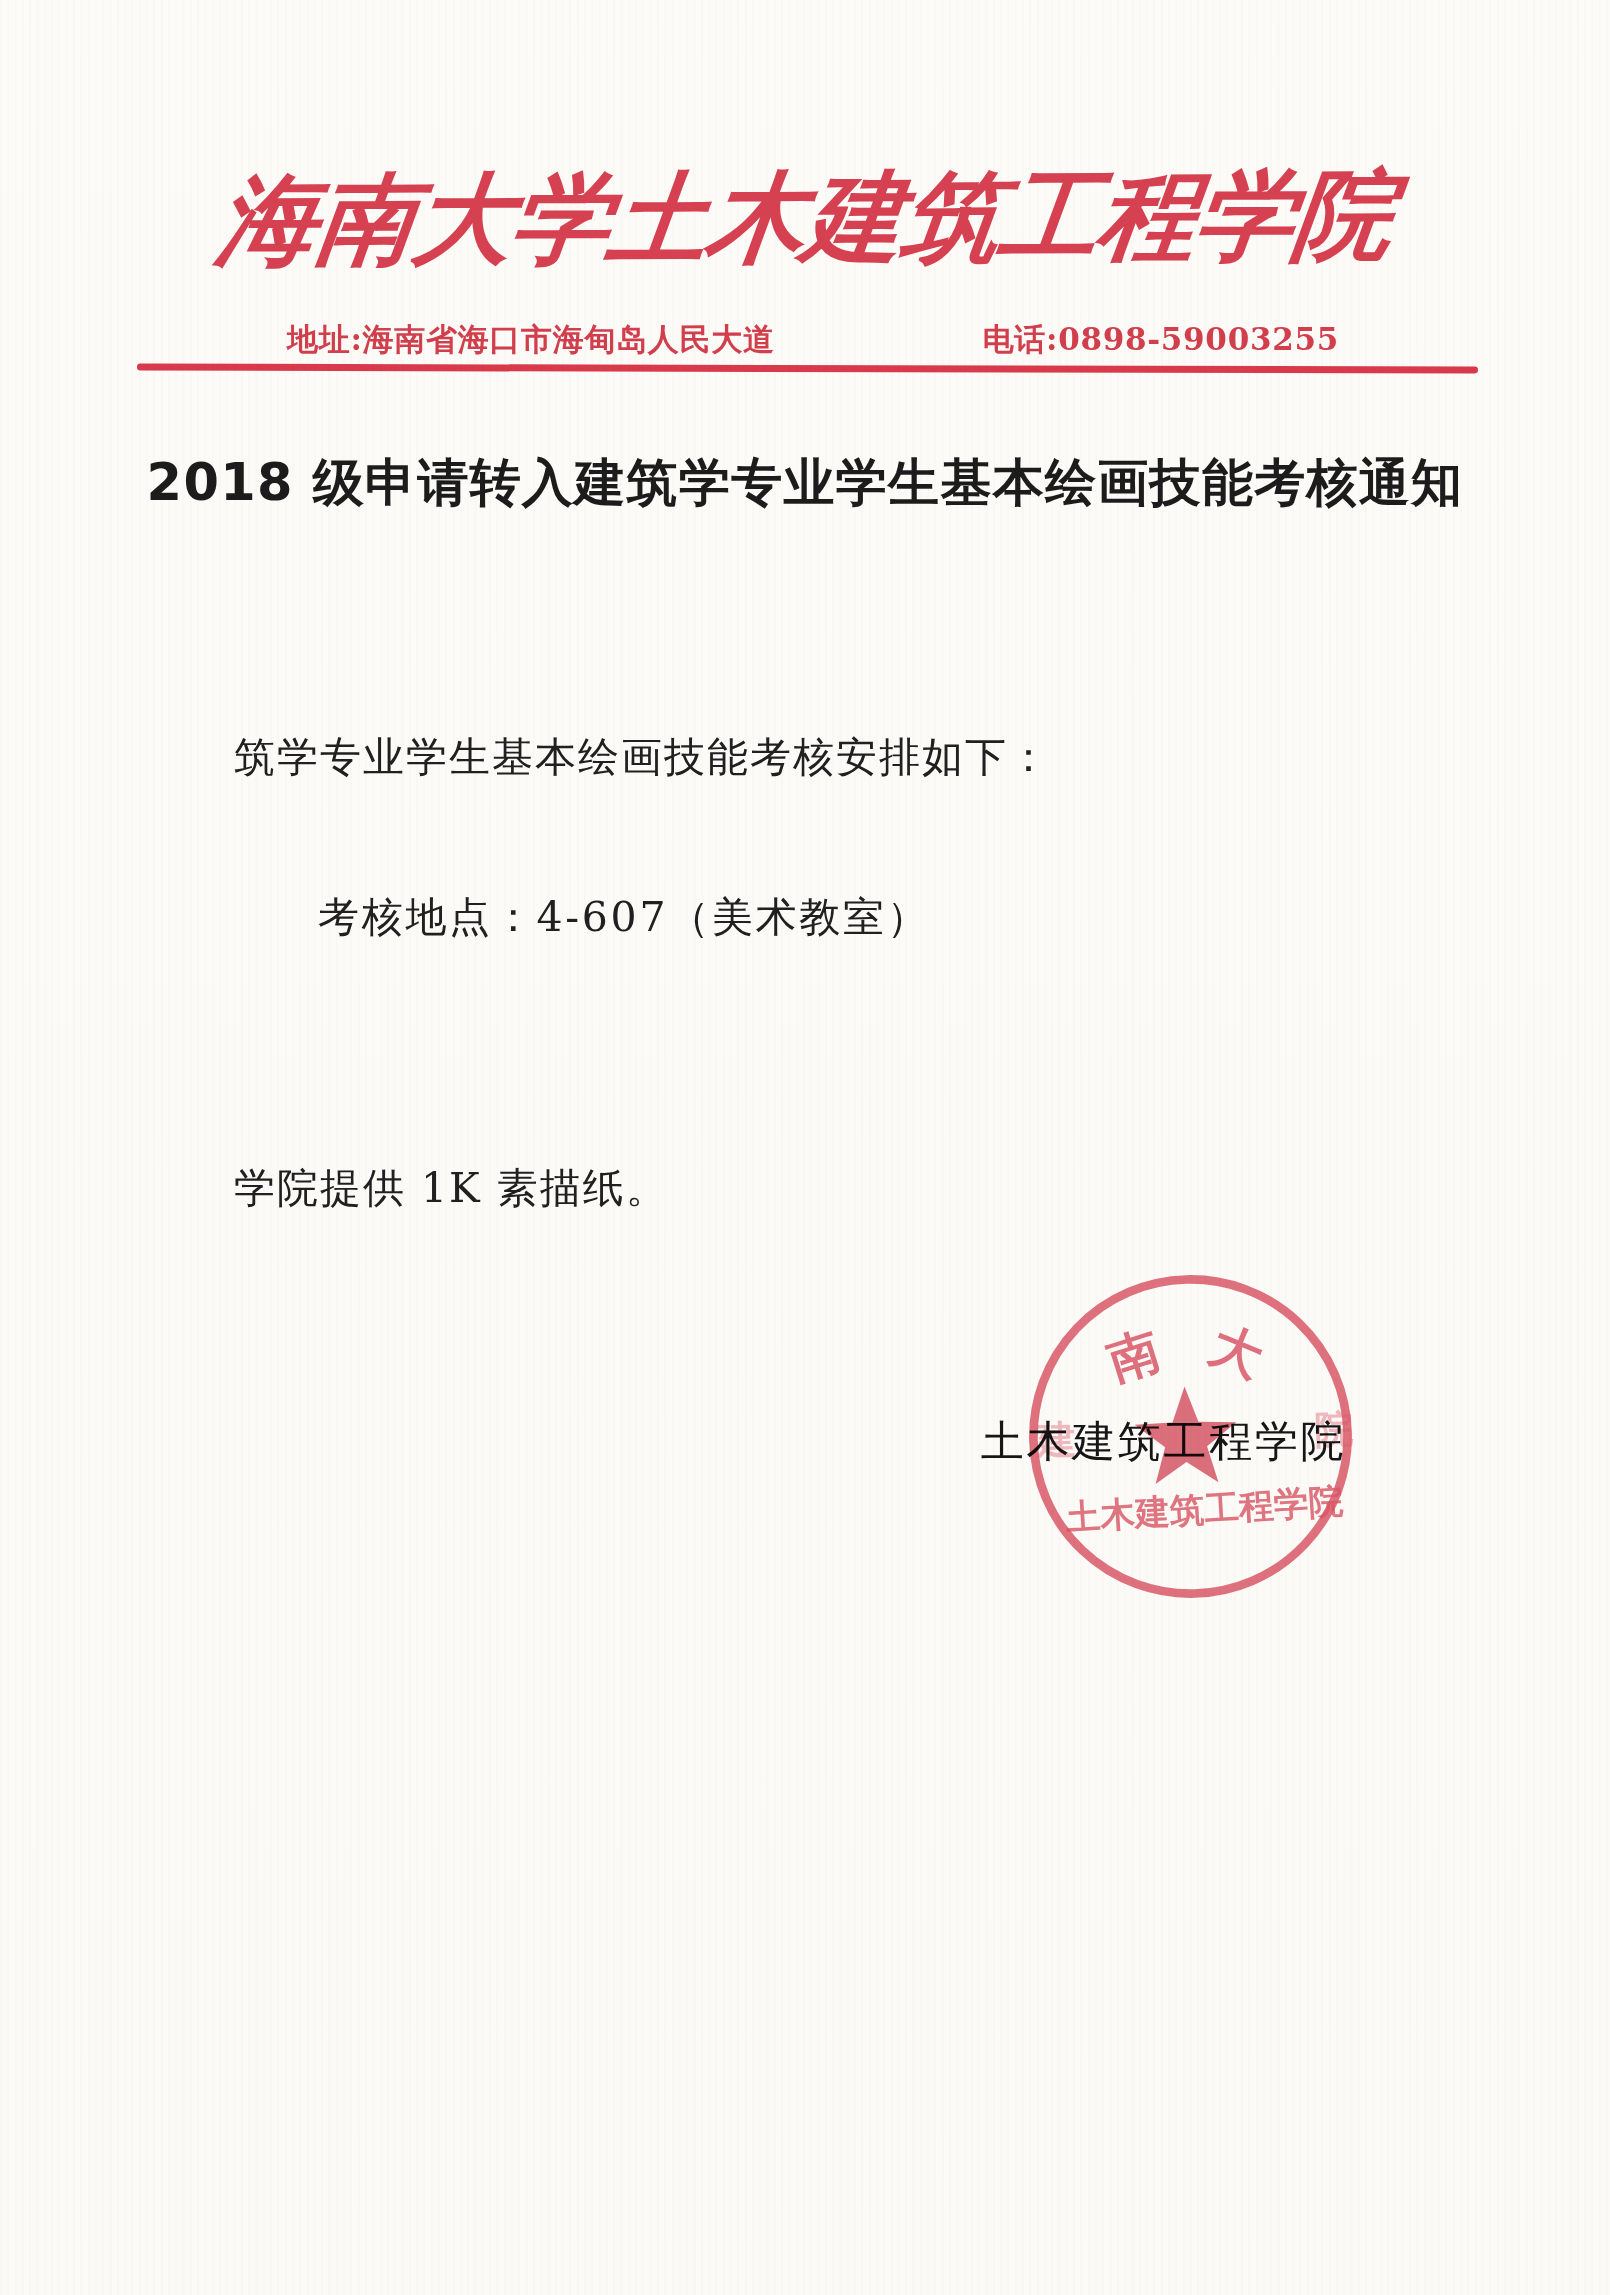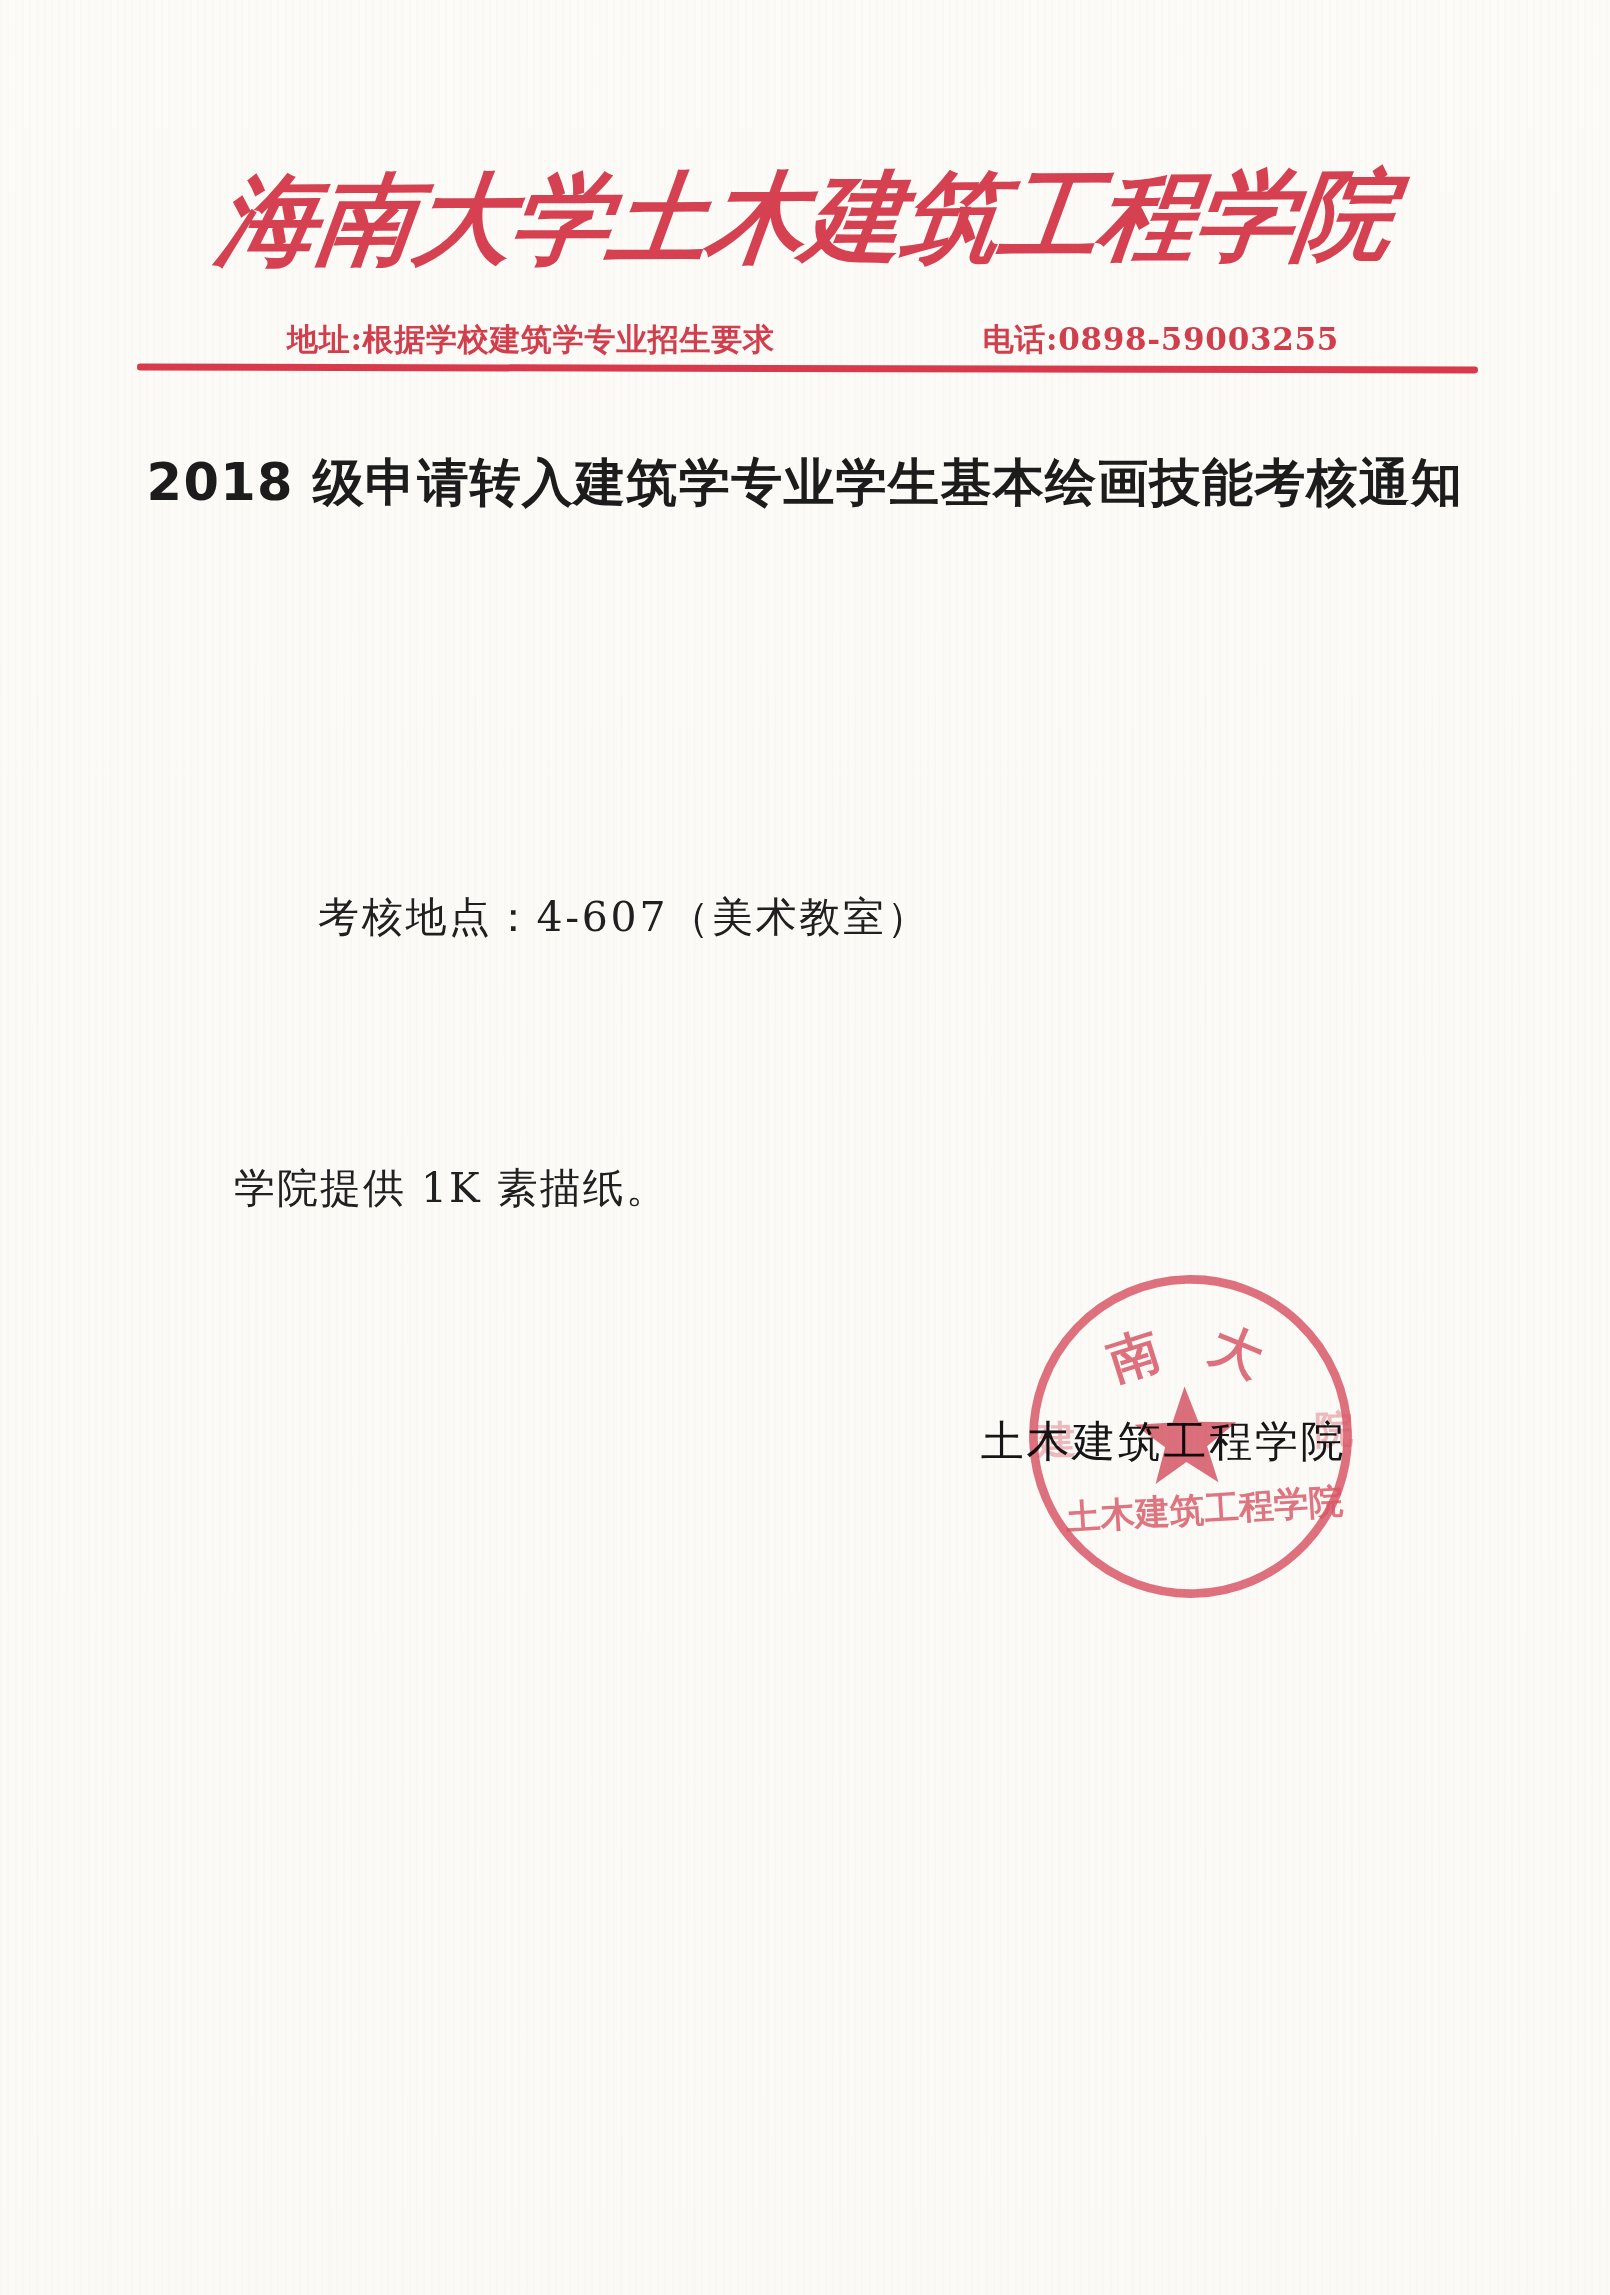--- a/index.html
+++ b/index.html
@@ -89,28 +89,29 @@
   .seal text{font-family:"DejaVu Serif", serif;font-weight:bold;}
 </style>
 </head>
 <body>
 
 <div class="page">
 
   <h1 class="masthead-title">海南大学土木建筑工程学院</h1>
 
   <div class="masthead-info">
-    <span>地址:根据学校建筑学专业招生要求</span>
+    <span>地址:海南省海口市海甸岛人民大道</span>
     <span>电话:0898-59003255</span>
   </div>
 
   <div class="masthead-rule"></div>
 
   <h2 class="doc-title">2018 级申请转入建筑学专业学生基本绘画技能考核通知</h2>
 
+  <div class="body-line l2">筑学专业学生基本绘画技能考核安排如下：</div>
   <div class="body-line l4 indent">考核地点：4-607（美术教室）</div>
   <div class="body-line l6">学院提供 1K 素描纸。</div>
 
   <div class="sig-line sig">土木建筑工程学院</div>
 
   <svg class="seal" viewBox="0 0 570 570" xmlns="http://www.w3.org/2000/svg">
     <circle cx="285" cy="285" r="235" fill="none" stroke="#dd5a6b" stroke-width="13" opacity="0.85"></circle>
     <polygon points="278,210 297.4,263.3 354.1,265.3 309.4,300.2 325,354.7 278,323 231,354.7 246.6,300.2 201.9,265.3 258.6,263.3" fill="#d75263" opacity="0.82"></polygon>
     <text x="203" y="188" text-anchor="middle" font-size="76" fill="#dd5a6b" opacity="0.85" transform="rotate(-16 203 160)">南</text>
     <text x="358" y="186" text-anchor="middle" font-size="76" fill="#dd5a6b" opacity="0.85" transform="rotate(24 358 158)">大</text>

